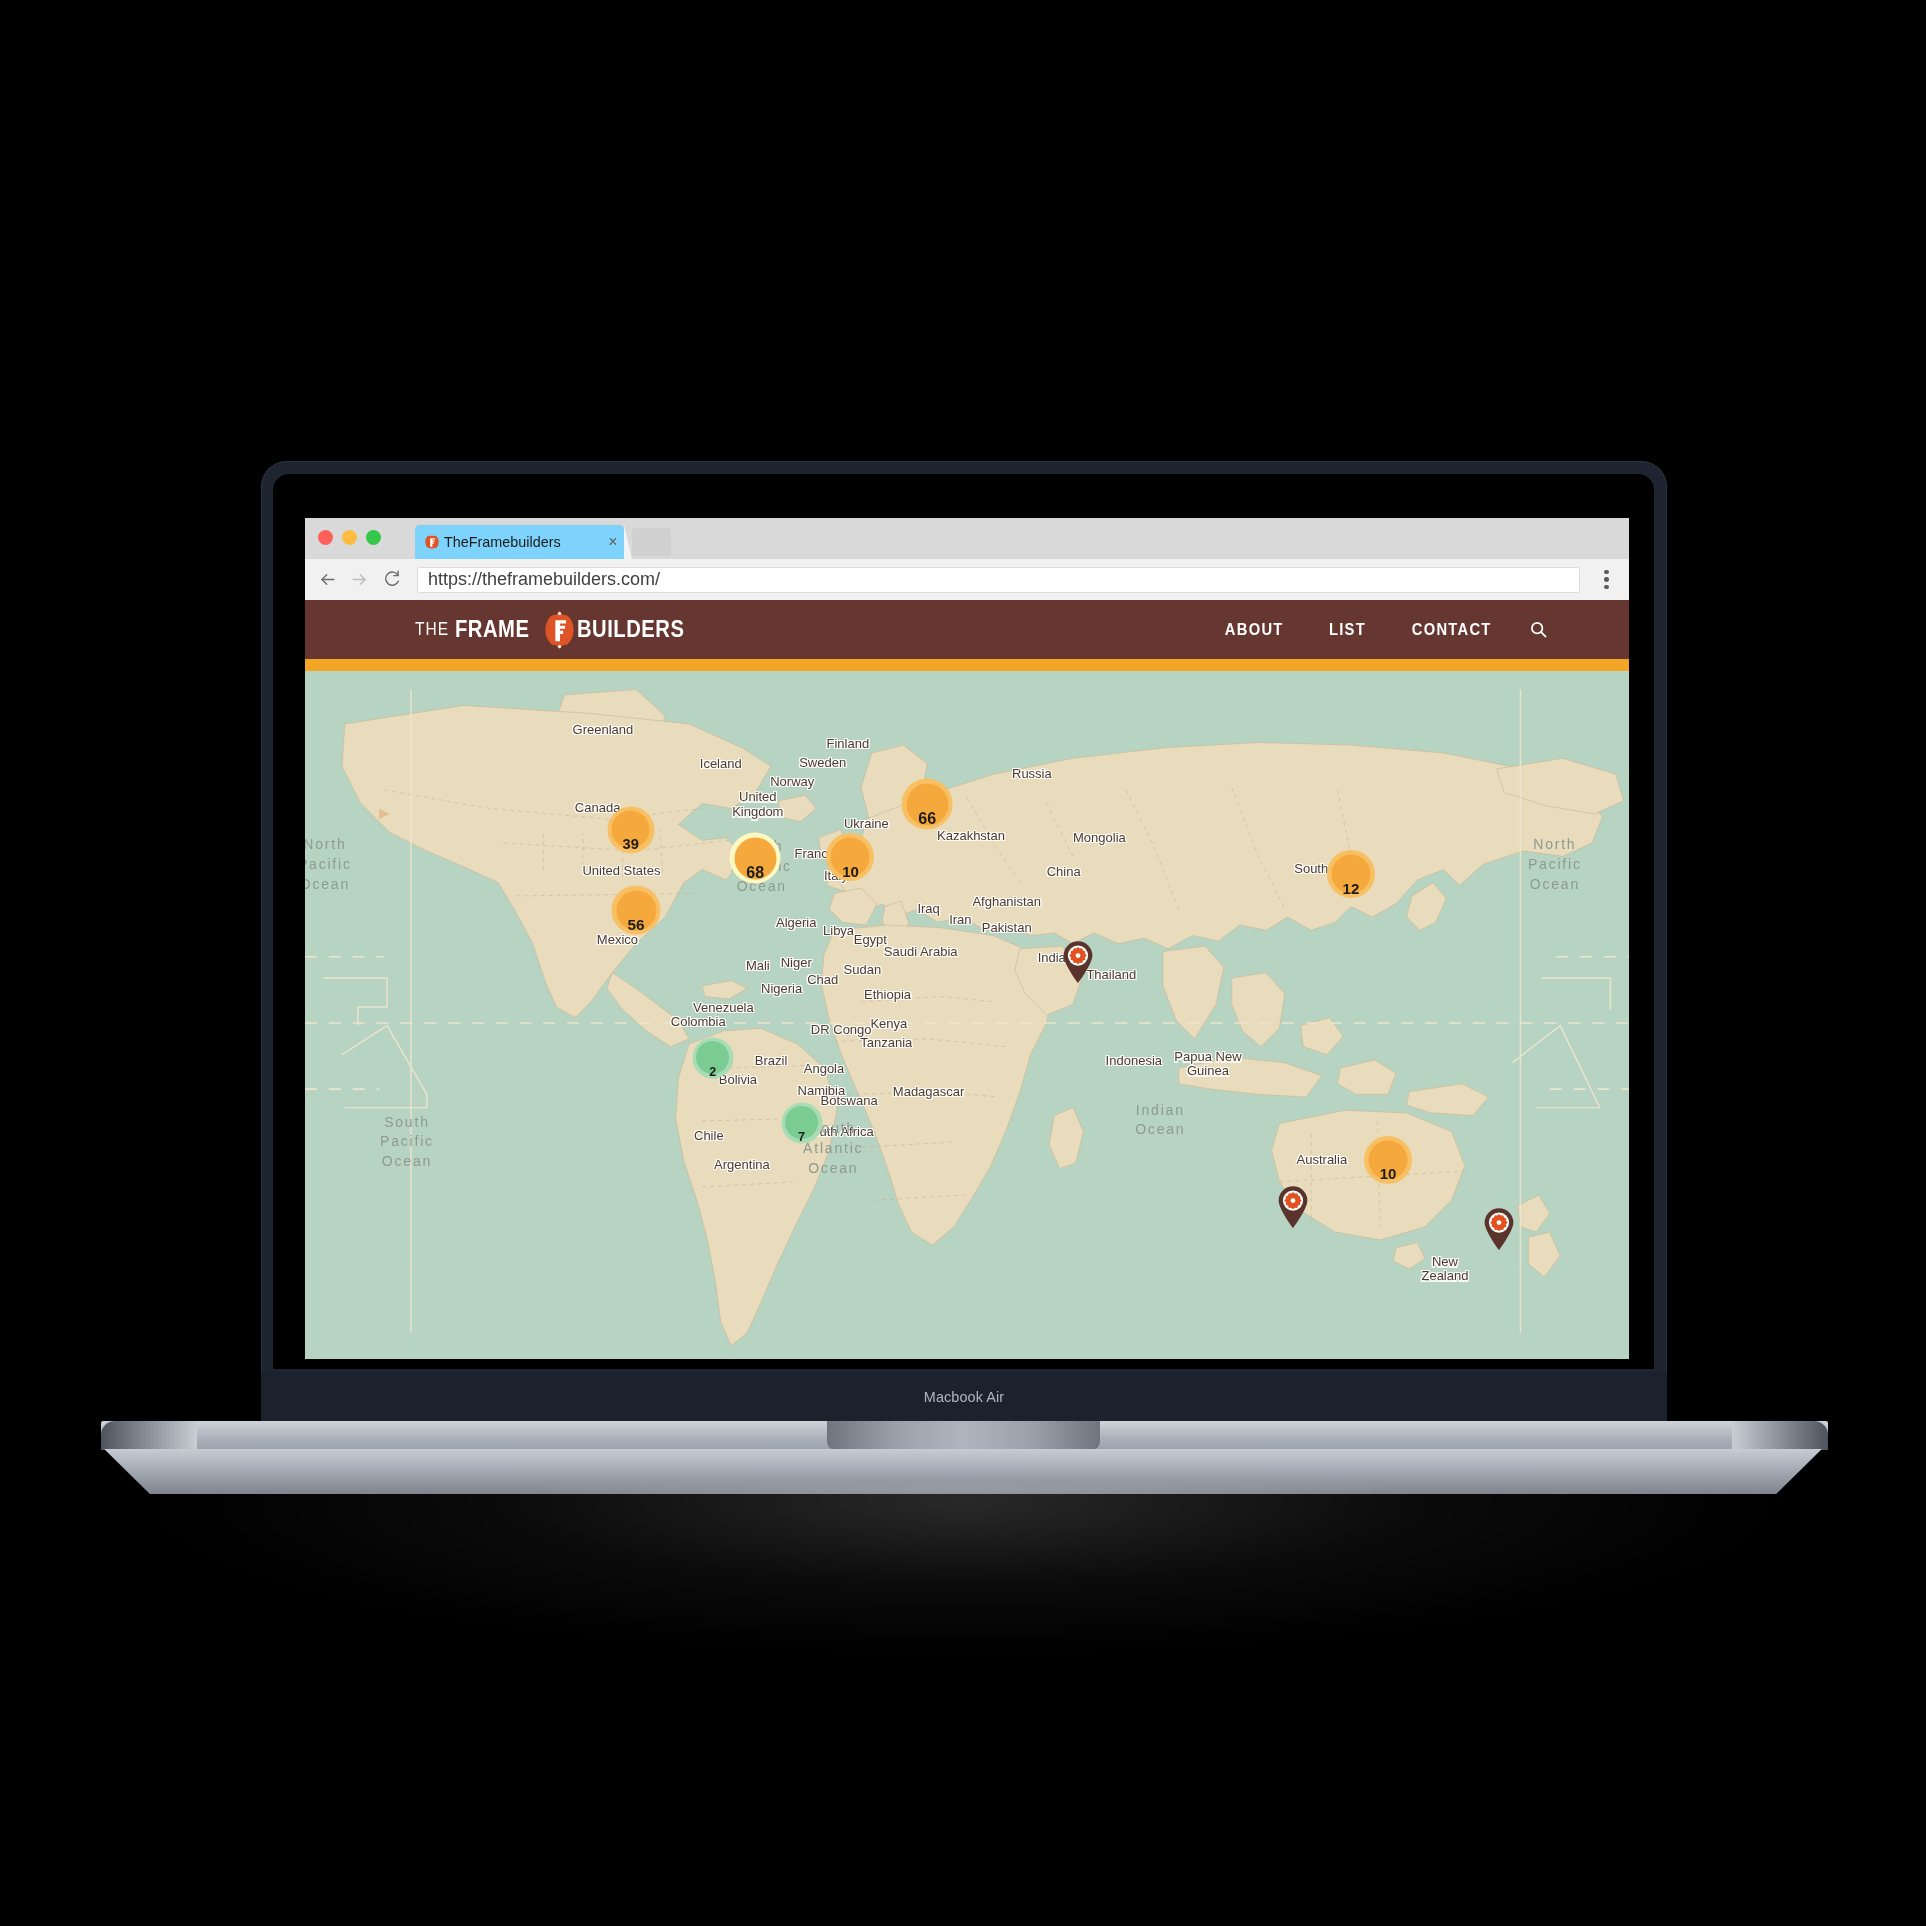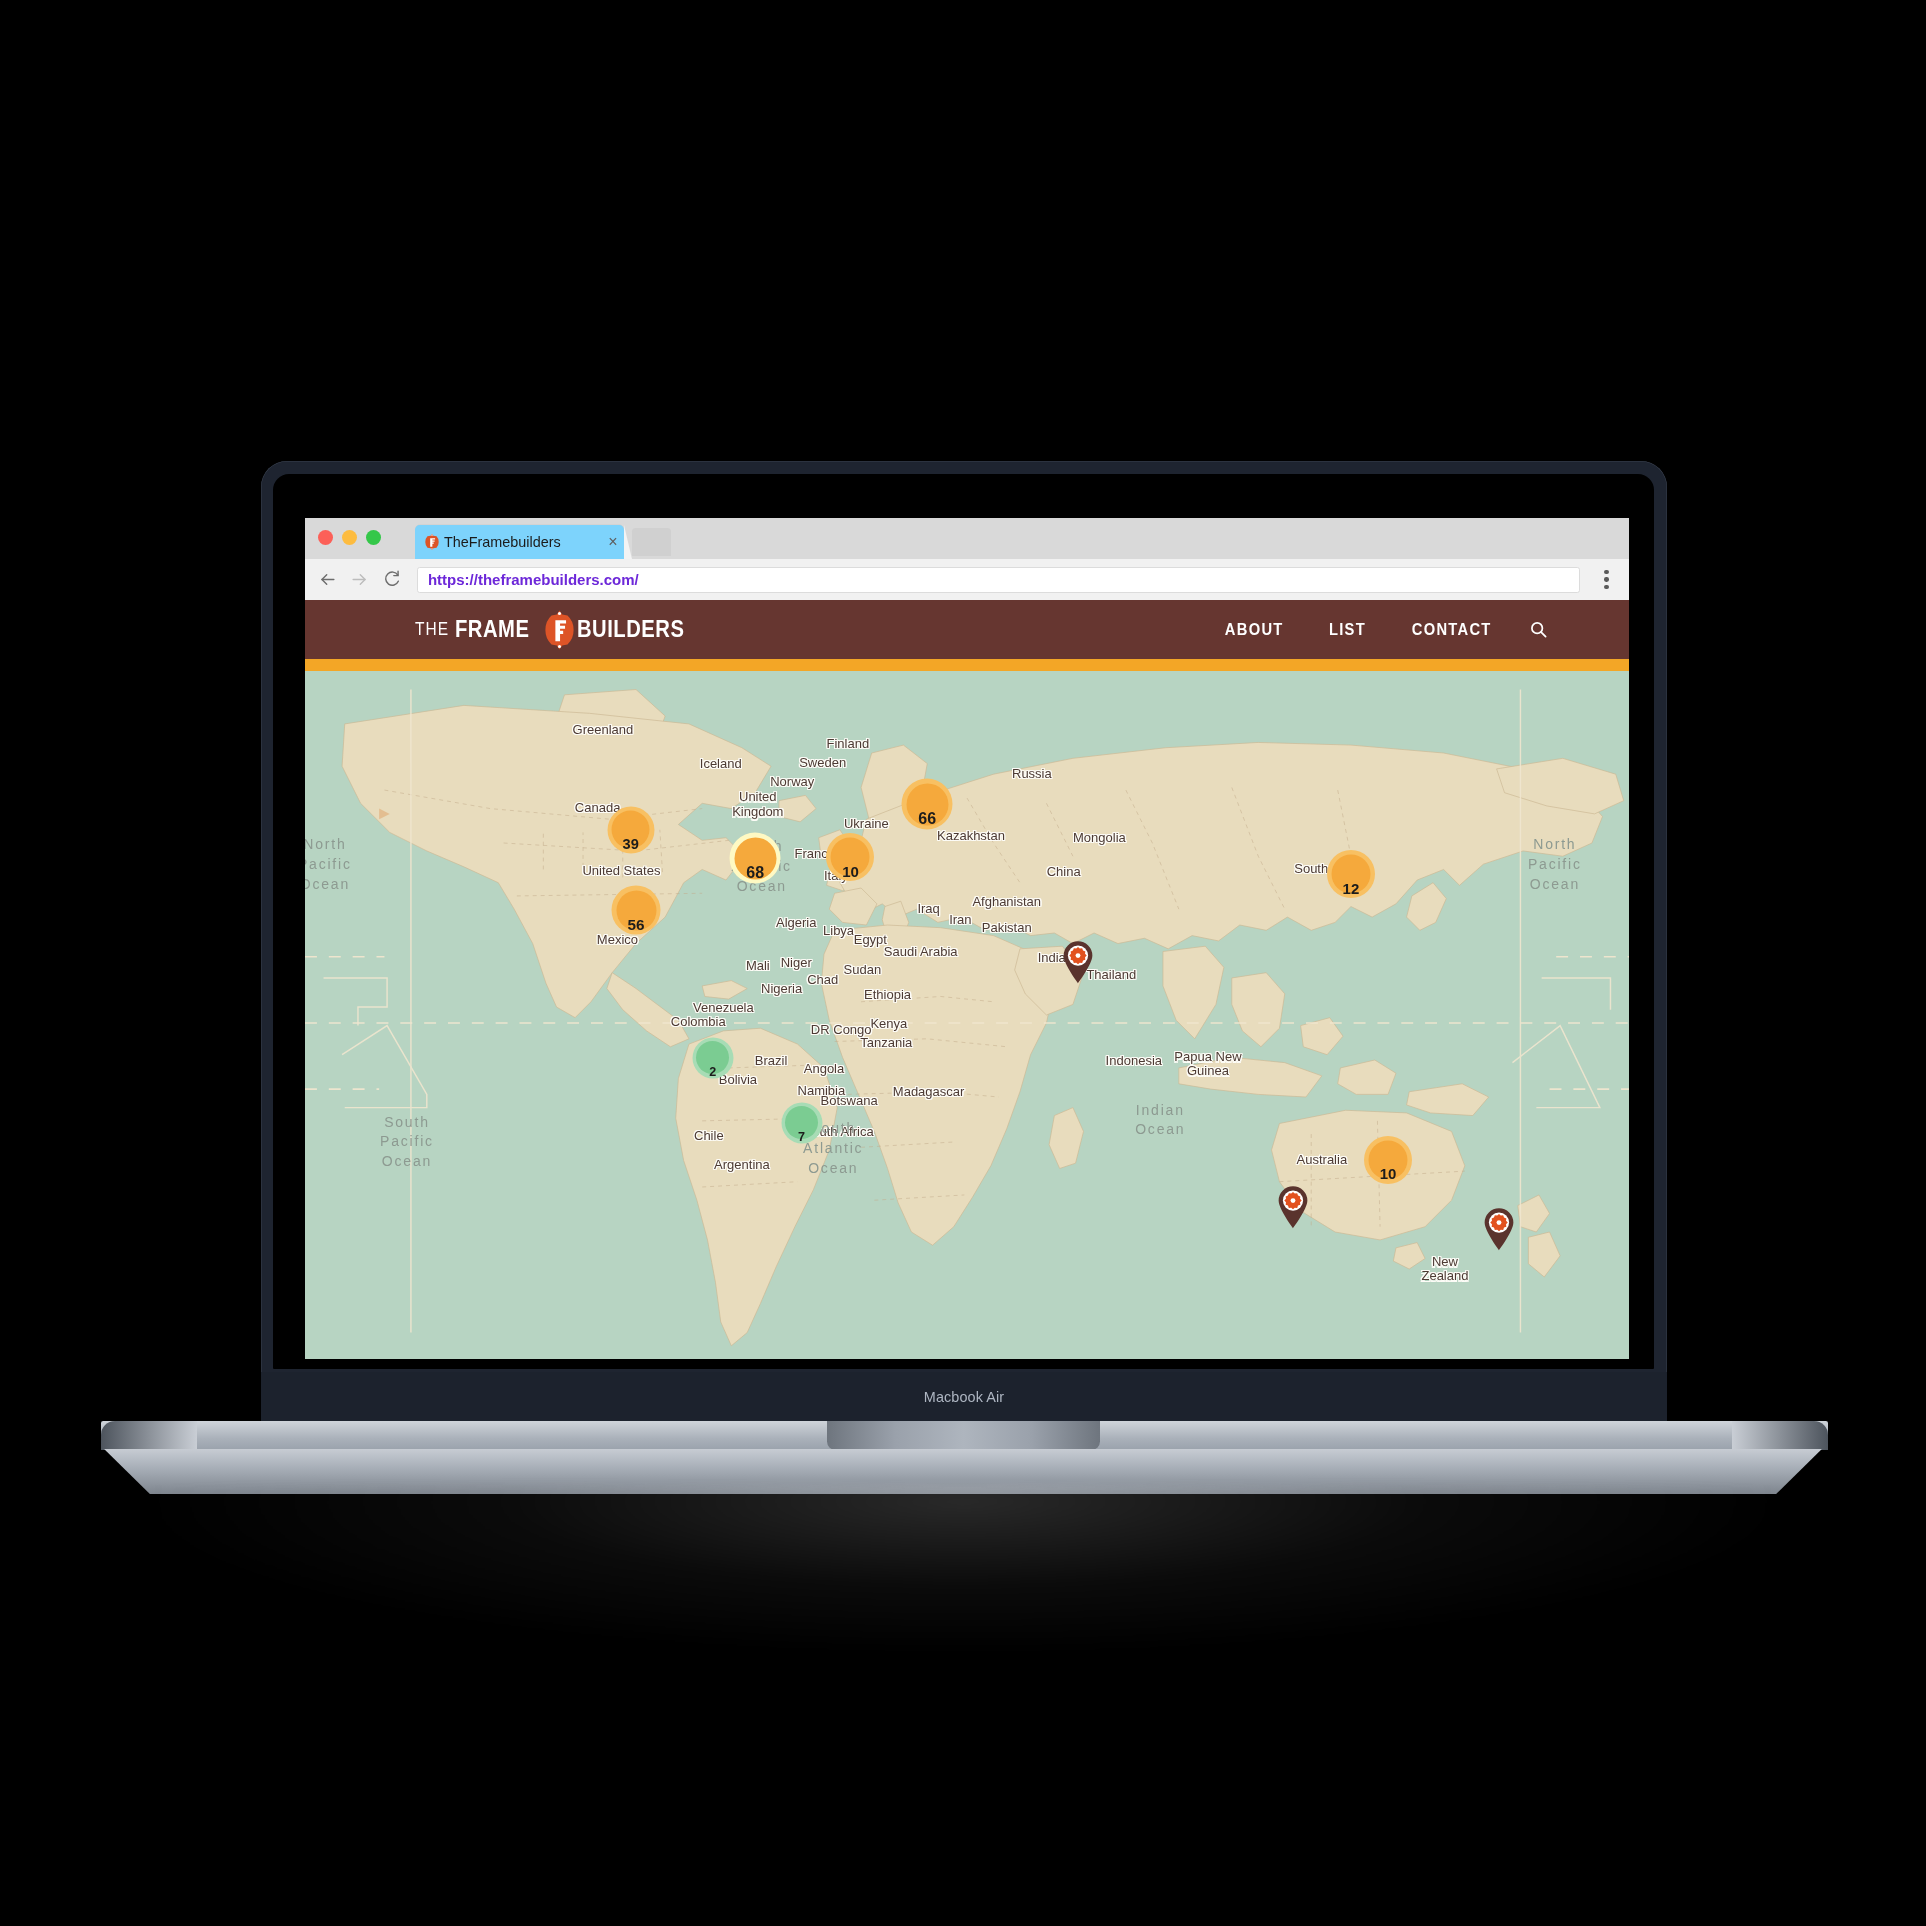--- a/index.html
+++ b/index.html
@@ -151,21 +151,21 @@
     cursor: pointer;
   }
   .nav-btn svg { display:block; }
   #url-bar {
     flex: 1 1 auto; height: 26px;
     background: #ffffff; border: 0.5px solid #dcdcdc;
     border-radius: 2.7px;
     display: flex; align-items: center;
     padding: 0 9.6px; margin-left: 4.3px;
   }
-  #url-text { font-size: 15px; color: #6d28d9; white-space: nowrap; font-weight: bold; }
+  #url-text { font-size: 18px; color: #404040; white-space: nowrap; }
   #browser-menu {
     width: 21.4px; height: 26px; flex: 0 0 auto;
     display: flex; flex-direction: column; align-items: center;
     justify-content: center; gap: 3.2px; cursor: pointer; margin-left: 5.4px;
   }
   #browser-menu i { width: 4.3px; height: 4.3px; border-radius: 50%; background: #5a5a5a; display:block; }
 
   
   #site-header {
     height: 59px;

